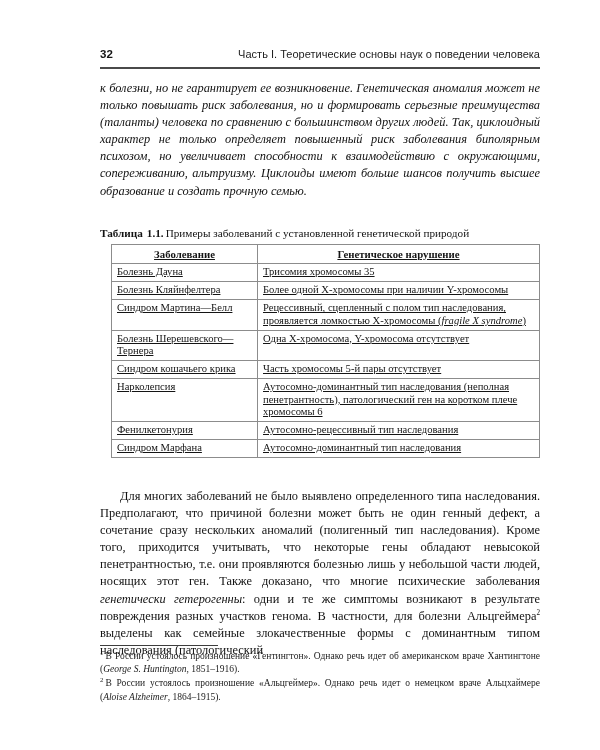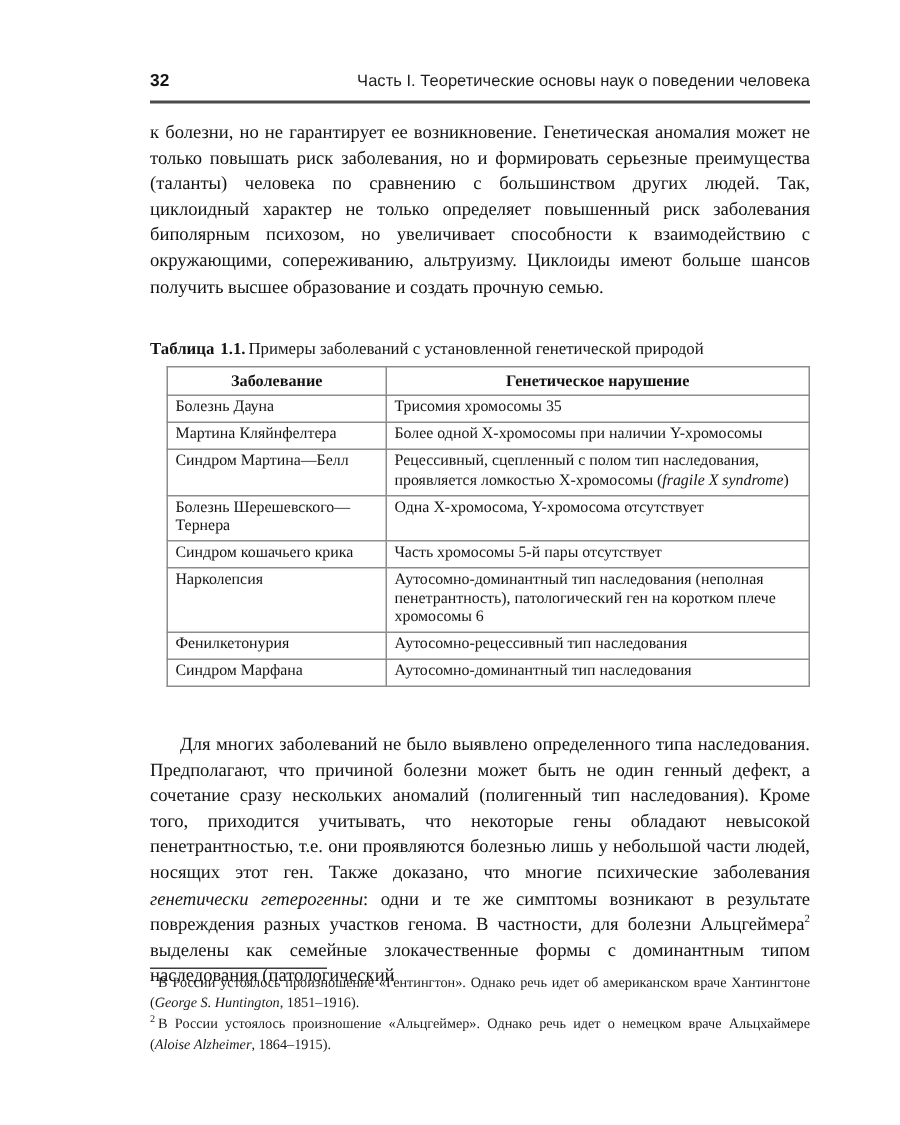--- a/index.html
+++ b/index.html
@@ -69,21 +69,21 @@
     margin: 0;
     font-size: 12.4px;
     line-height: 17.1px;
     text-align: justify;
     text-justify: inter-word;
     color: #121212;
     hyphens: manual;
   }
   p.body.indent { text-indent: 20px; }
 
-  #para-top { top: 80px; }
+  #para-top { top: 80px; font-style: italic; }
   #para-bottom { top: 488px; }
 
   
   .table-caption {
     position: absolute;
     left: 75px;
     top: 226px;
     width: 440px;
     font-size: 11.2px;
     line-height: 14px;
@@ -104,20 +104,21 @@
     left: 86px;
     top: 244px;
     width: 428px;
   }
   table.data {
     border-collapse: collapse;
     width: 428px;
     table-layout: fixed;
     font-size: 10.6px;
     color: #141414;
+    text-decoration: underline;
   }
   table.data th,
   table.data td {
     border: 0.9px solid #8c8c8c;
     padding: 2.0px 5px 2.3px 5px;
     vertical-align: top;
     line-height: 12.6px;
   }
   table.data th {
     text-align: center;
@@ -196,21 +197,21 @@
           <th>Заболевание</th>
           <th>Генетическое нарушение</th>
         </tr>
       </thead>
       <tbody id="tbody">
           <tr>
             <td class="c-left">Болезнь Дауна</td>
             <td class="c-left">Трисомия хромосомы 35</td>
           </tr>
           <tr>
-            <td class="c-left">Мартина Кляйнфелтера</td>
+            <td class="c-left">Болезнь Кляйнфелтера</td>
             <td class="c-left">Более одной Х-хромосомы при наличии Y-хромосомы</td>
           </tr>
           <tr>
             <td class="c-left">Синдром Мартина—Белл</td>
             <td class="c-left">Рецессивный, сцепленный с полом тип наследования, проявляется ломкостью Х-хромосомы (<em>fragile X syndrome</em>)</td>
           </tr>
           <tr>
             <td class="c-left">Болезнь Шерешевского—Тернера</td>
             <td class="c-left">Одна Х-хромосома, Y-хромосома отсутствует</td>
           </tr>

